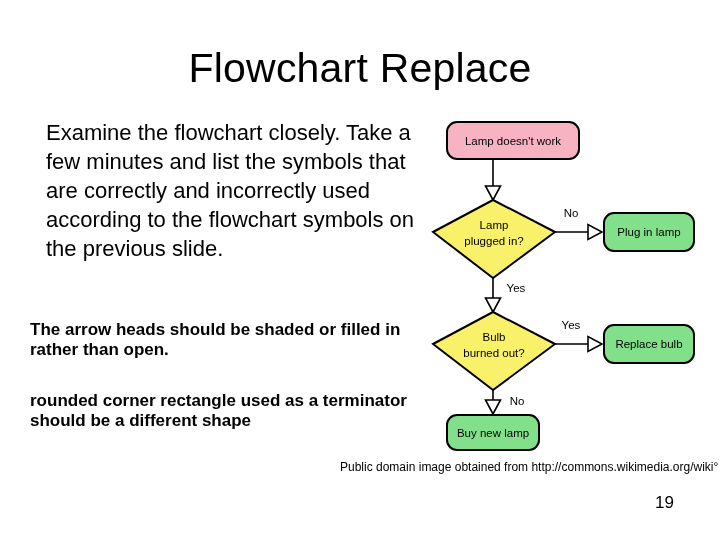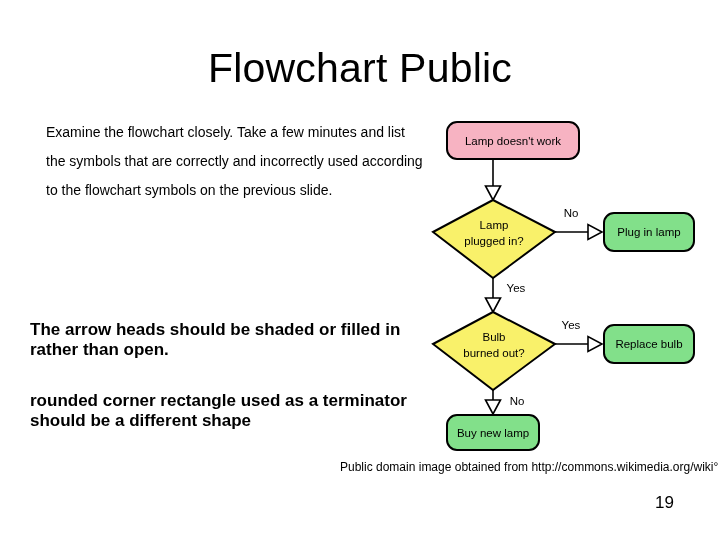--- a/index.html
+++ b/index.html
@@ -29,21 +29,21 @@
     letter-spacing: 0.2px;
     color: #000;
   }
 
   
   #body-copy {
     position: absolute;
     left: 46px;
     top: 118px;
     width: 380px;
-    font-size: 14px;
+    font-size: 22px;
     line-height: 29px;
     color: #000;
   }
 
   
   .note {
     position: absolute;
     left: 30px;
     width: 400px;
     font-size: 17px;
@@ -105,21 +105,21 @@
   }
   .fc-arrowhead {
     stroke: #000000;
     stroke-width: 1.6;
     fill: #ffffff;
   }
 </style>
 </head>
 <body>
 
-<div id="slide-title">Flowchart Public</div>
+<div id="slide-title">Flowchart Replace</div>
 
 <div id="body-copy">Examine the flowchart closely. Take a few minutes and list the symbols that are correctly and incorrectly used according to the flowchart symbols on the previous slide.</div>
 
 <div class="note" id="note-arrowheads">The arrow heads should be shaded or filled in rather than open.</div>
 
 <div class="note" id="note-terminator">rounded corner rectangle used as a terminator should be a different shape</div>
 
 <div id="credit-line">Public domain image obtained from http://commons.wikimedia.org/wiki°</div>
 
 <div id="page-number">19</div>

